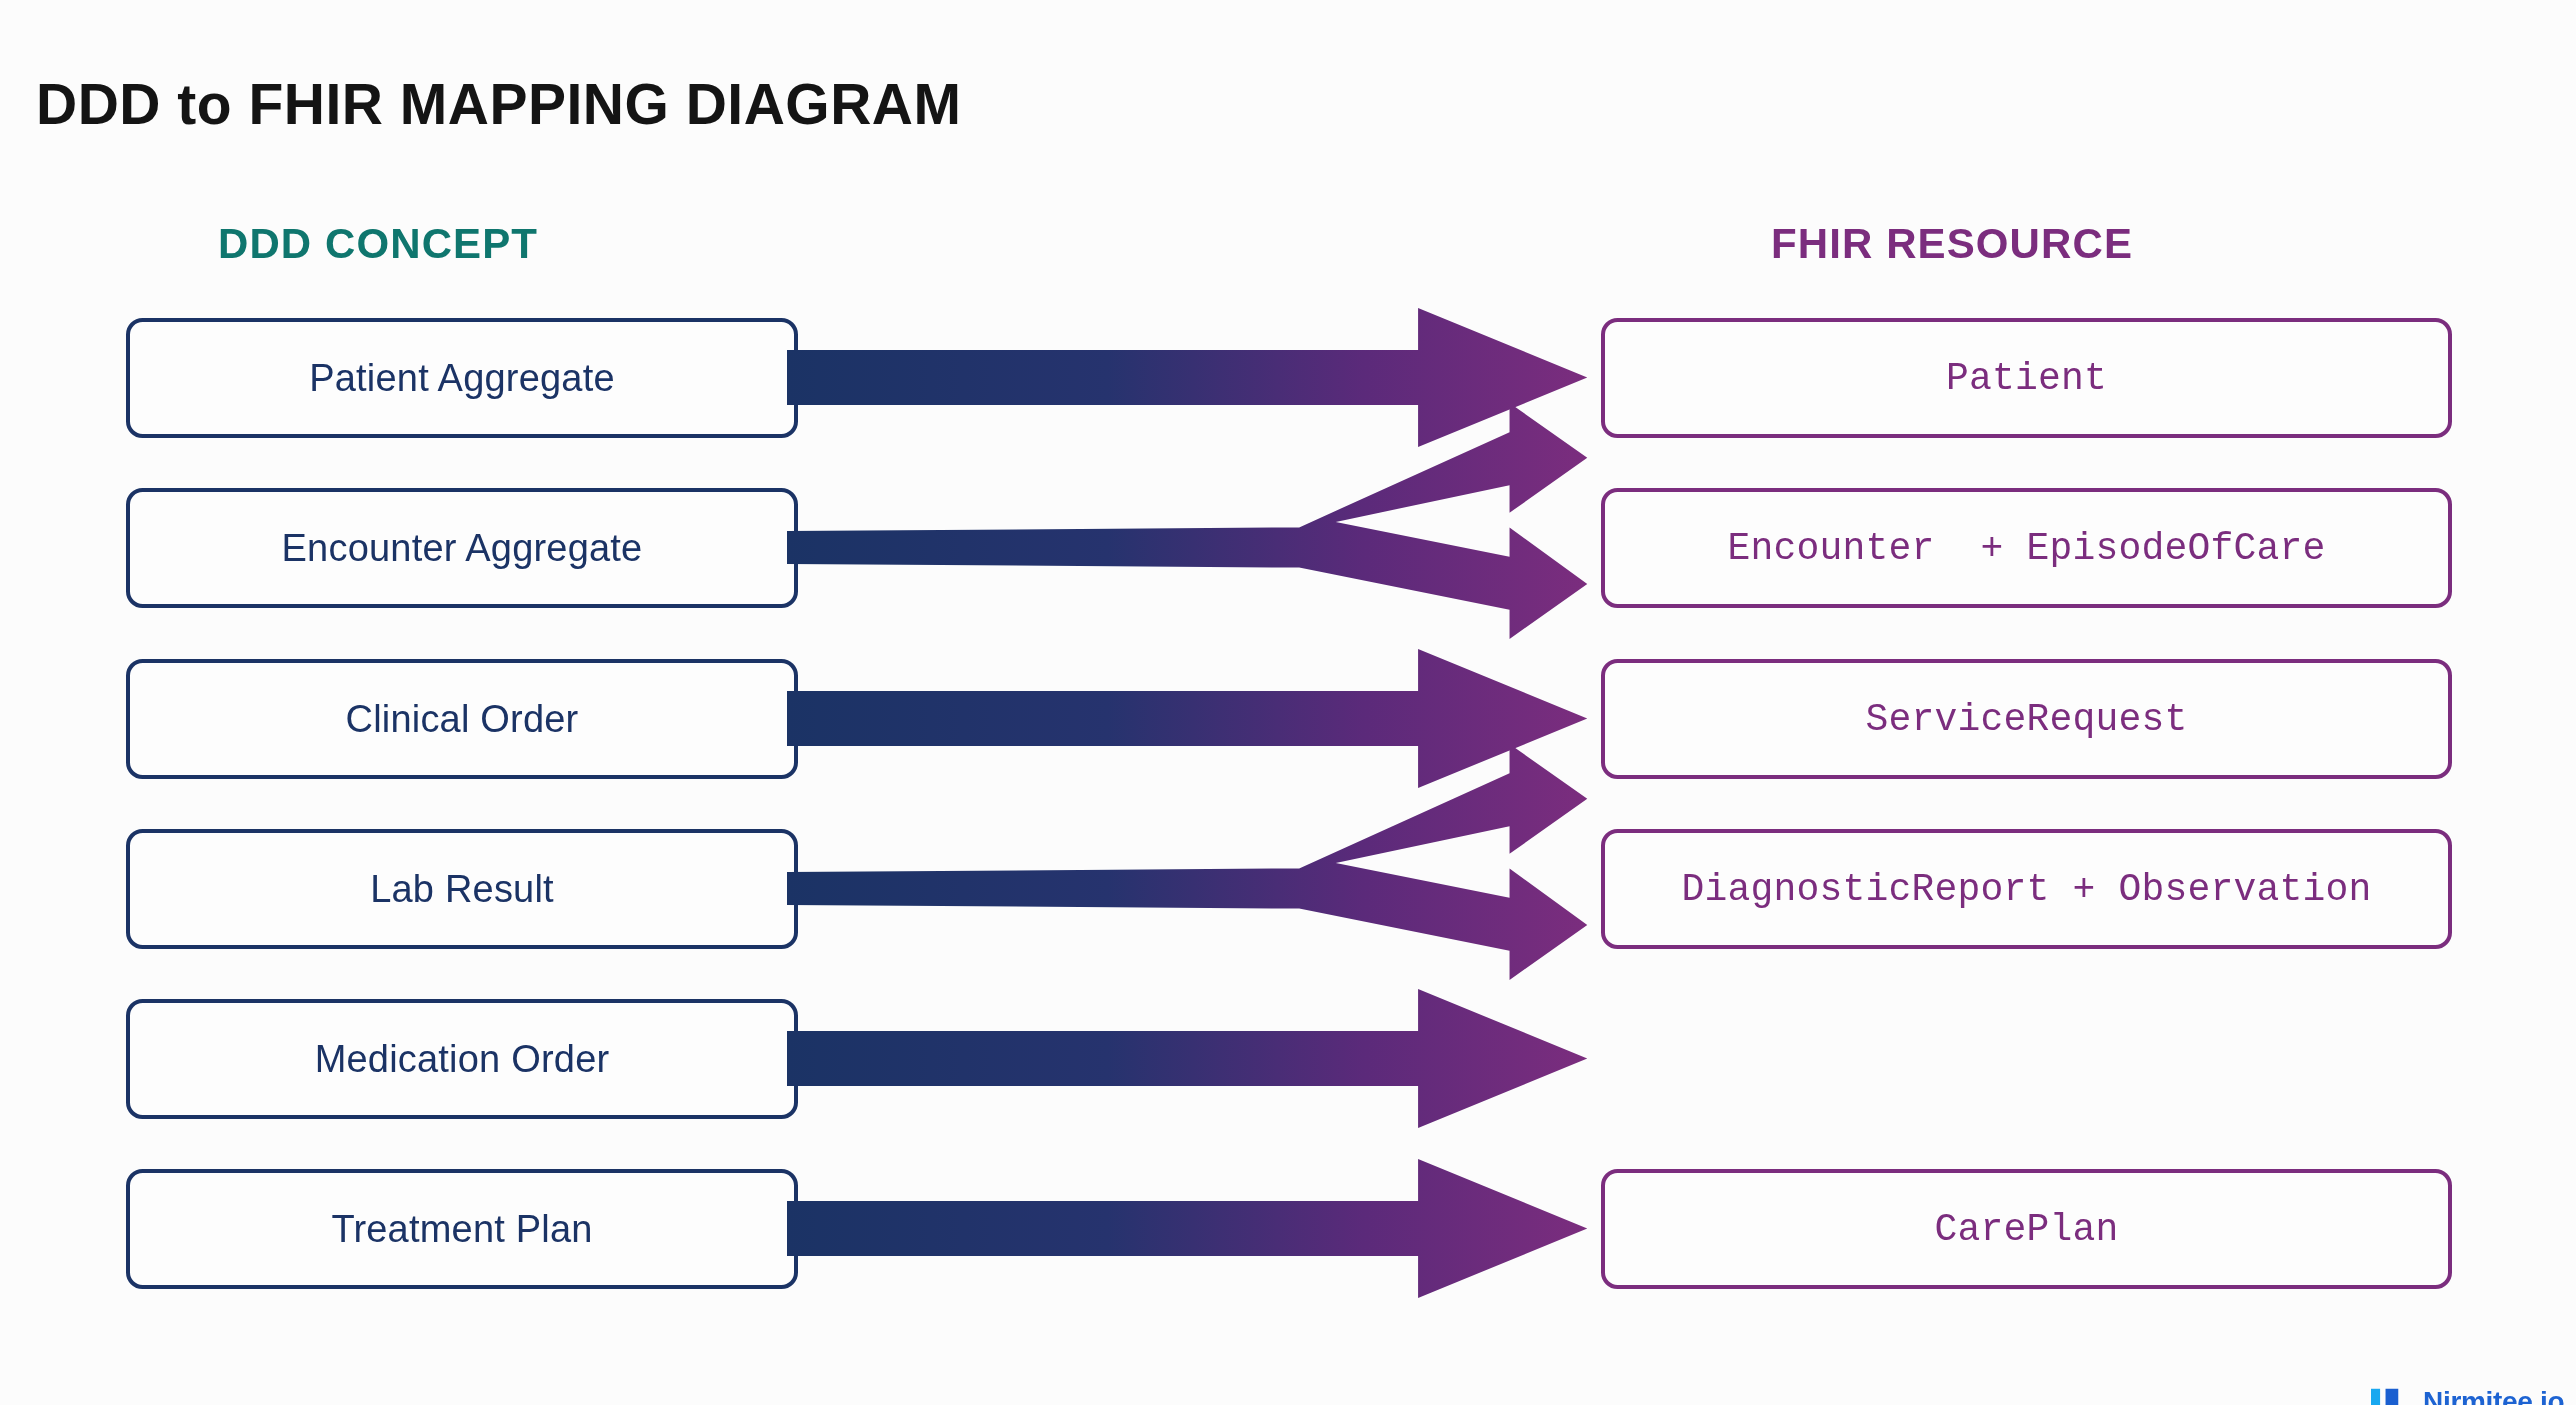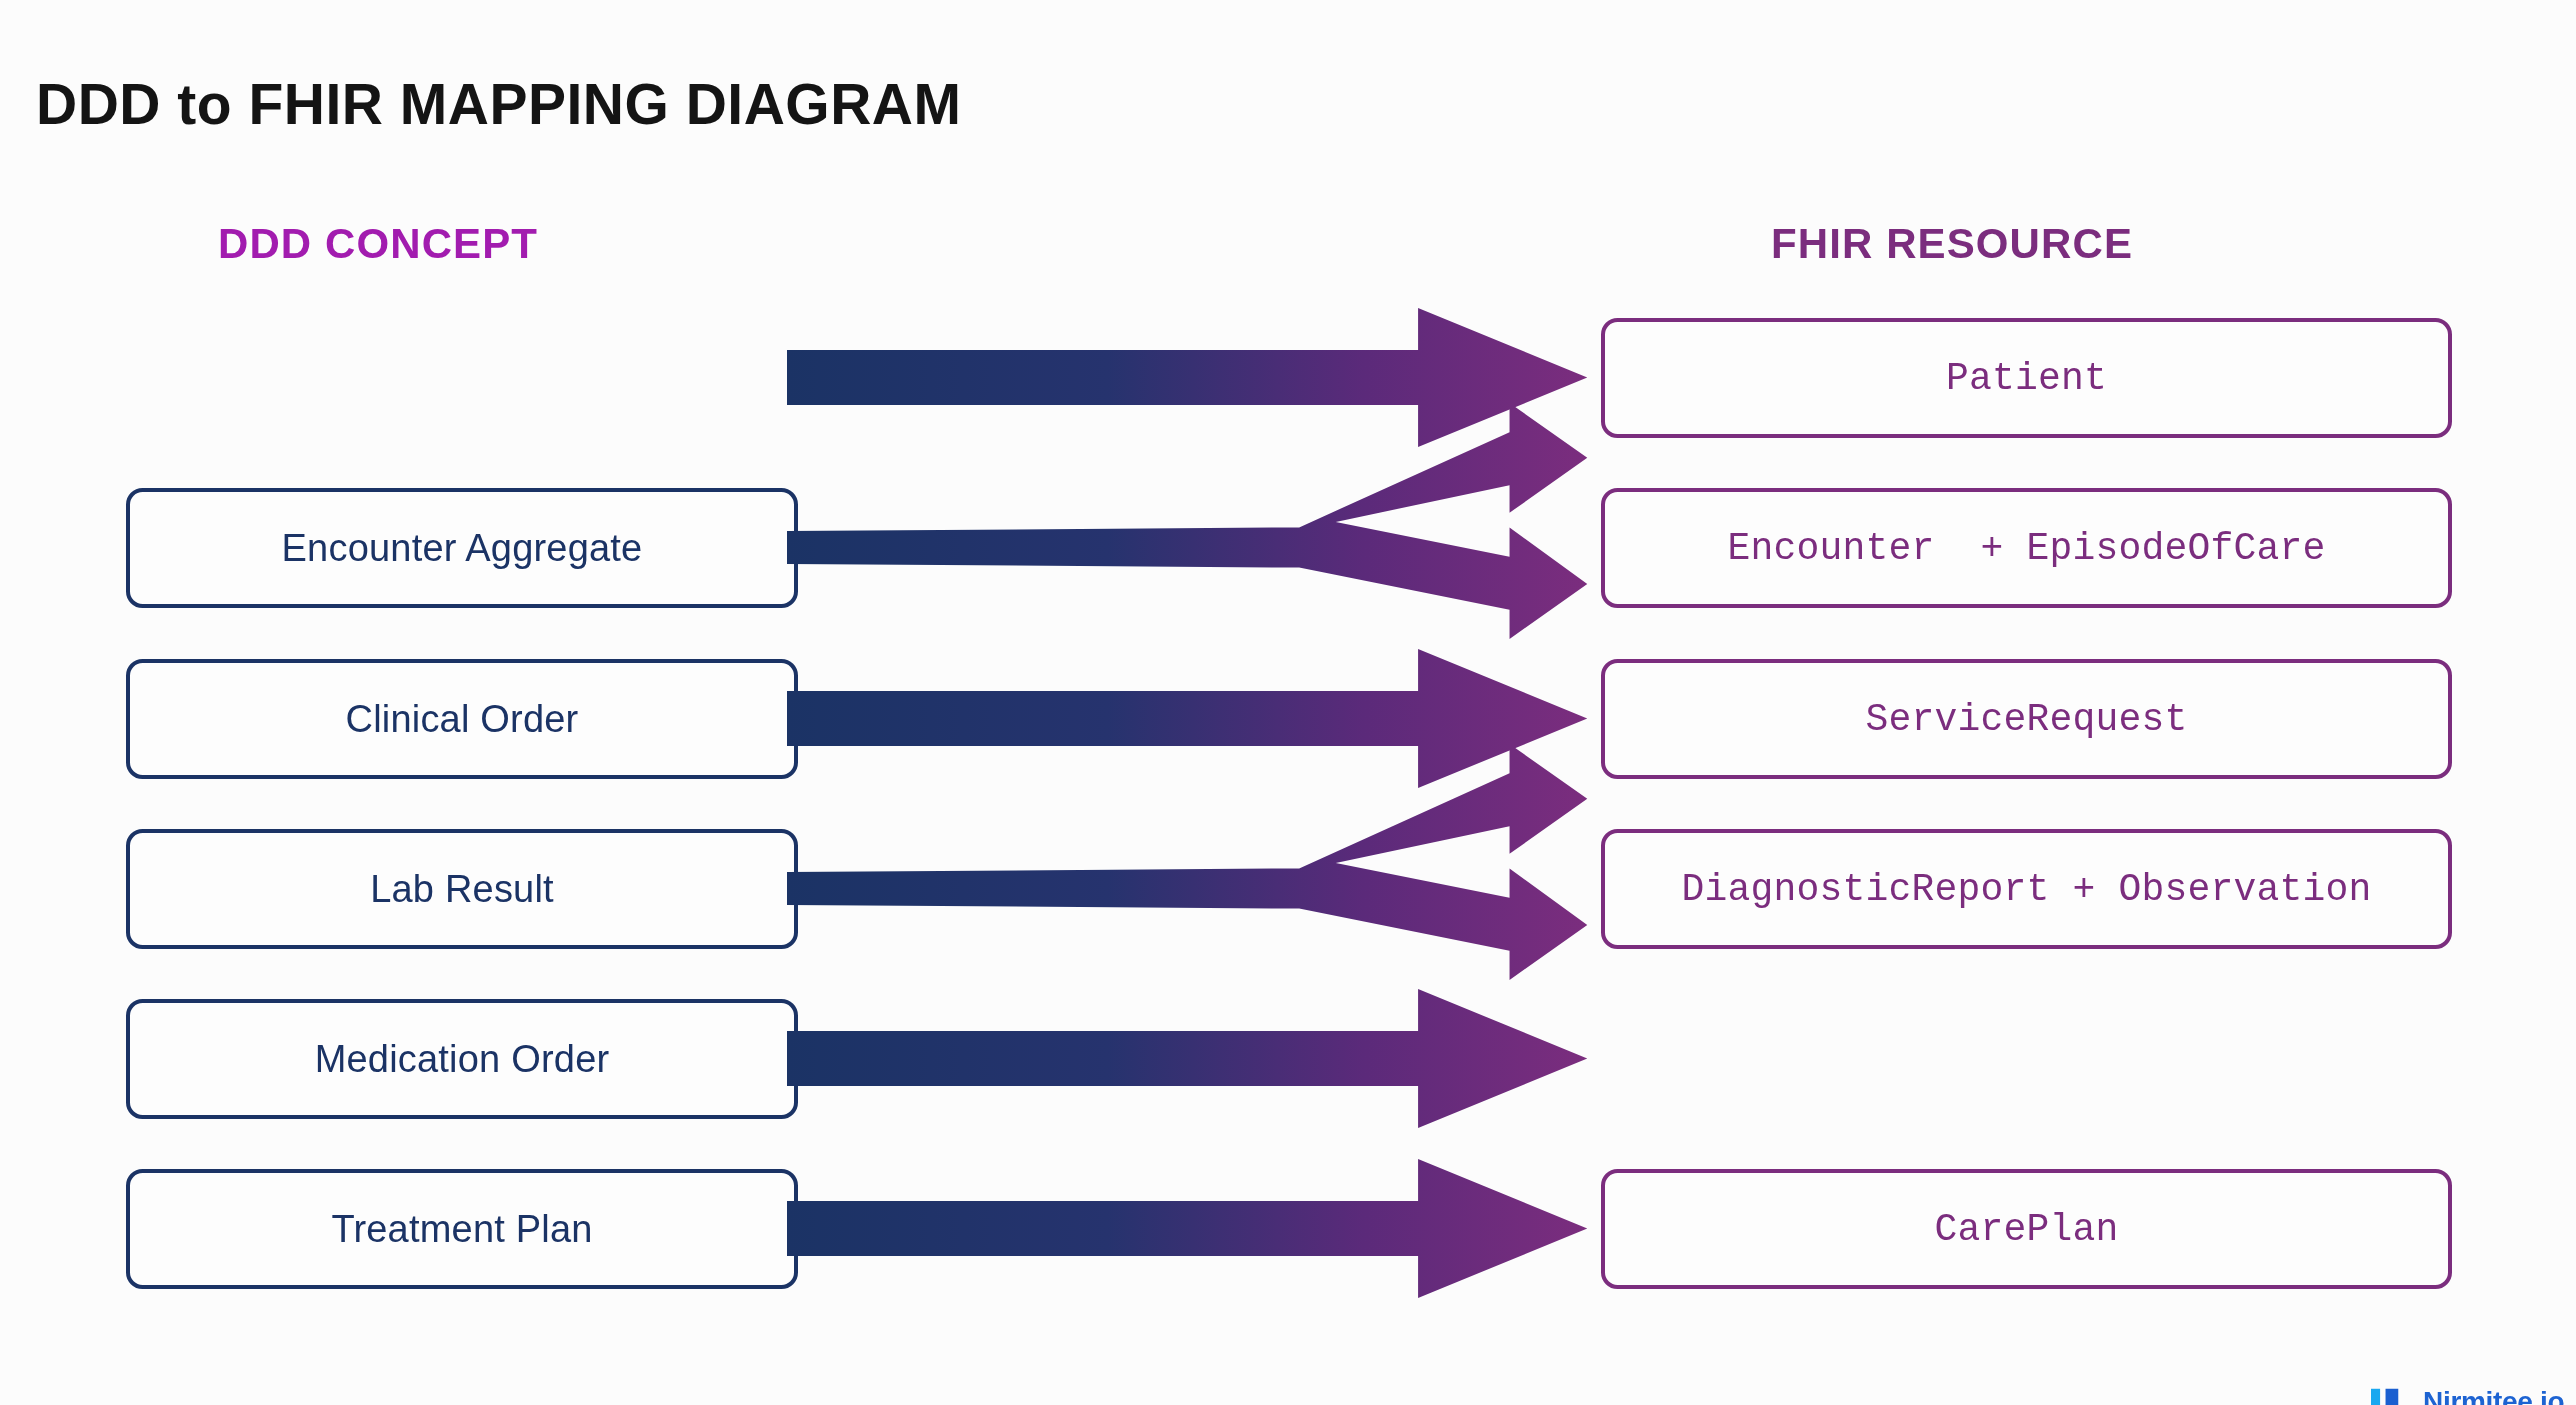--- a/index.html
+++ b/index.html
@@ -38,21 +38,21 @@
     position: absolute;
     font-size: 42px;
     font-weight: 700;
     letter-spacing: 1.1px;
     font-family: "Liberation Sans", sans-serif;
     white-space: nowrap;
   }
   #header-left {
     left: 218px;
     top: 220px;
-    color: #a21caf;
+    color: #0f766e;
   }
   #header-right {
     left: 1771px;
     top: 220px;
     color: #7b2d7e;
   }
 
   
   .row {
     position: absolute;
@@ -133,20 +133,21 @@
 <div id="canvas">
 
   <div id="diagram-title">DDD to FHIR MAPPING DIAGRAM</div>
 
   <div class="col-header" id="header-left">DDD CONCEPT</div>
 
   <div class="col-header" id="header-right">FHIR RESOURCE</div>
 
   <div id="rows-container">
       <div class="row" style="top: 318px;">
+        <div class="box box-left">Patient Aggregate</div>
         <div class="arrow-wrap">
           <svg viewBox="0 0 890 200">
             <defs>
               <linearGradient id="grad0" x1="0" y1="0" x2="1" y2="0">
                 <stop offset="0" stop-color="#1b3365"></stop>
                 <stop offset="0.4" stop-color="#26336e"></stop>
                 <stop offset="0.72" stop-color="#5b2a7a"></stop>
                 <stop offset="1" stop-color="#7b2d7e"></stop>
               </linearGradient>
             </defs>

